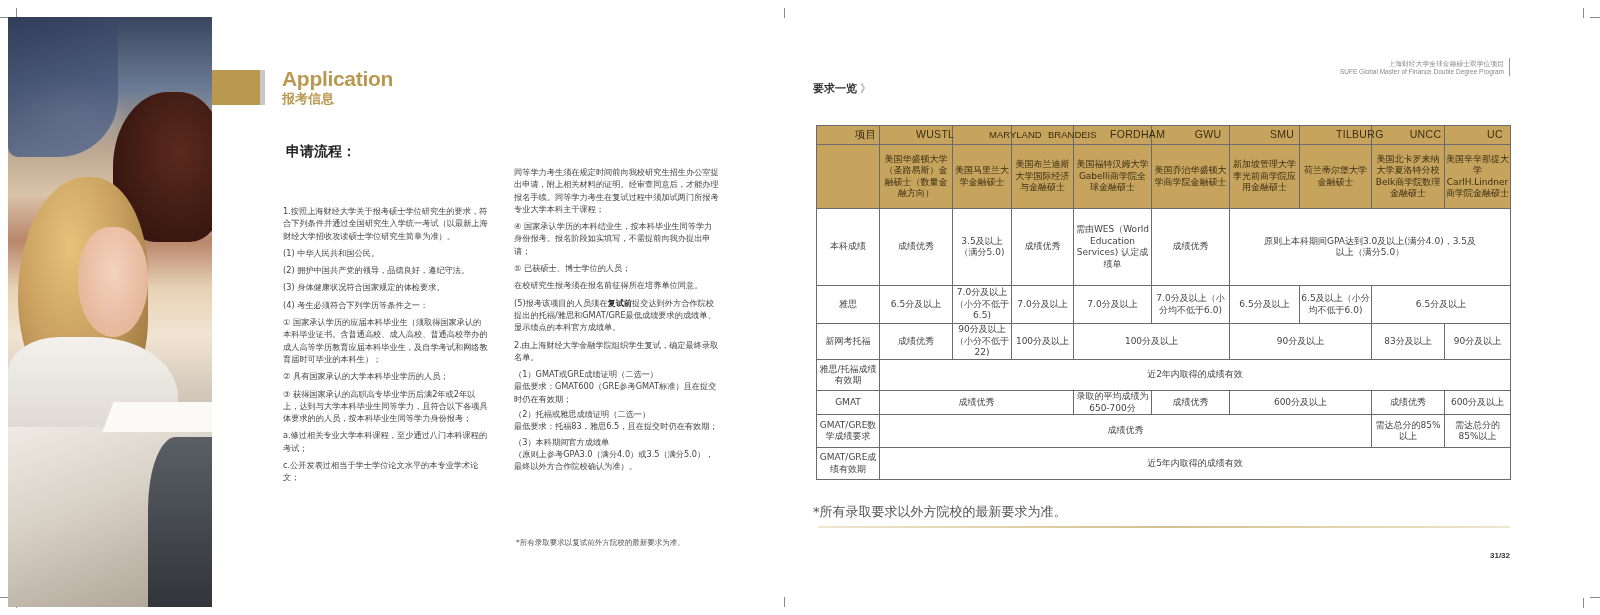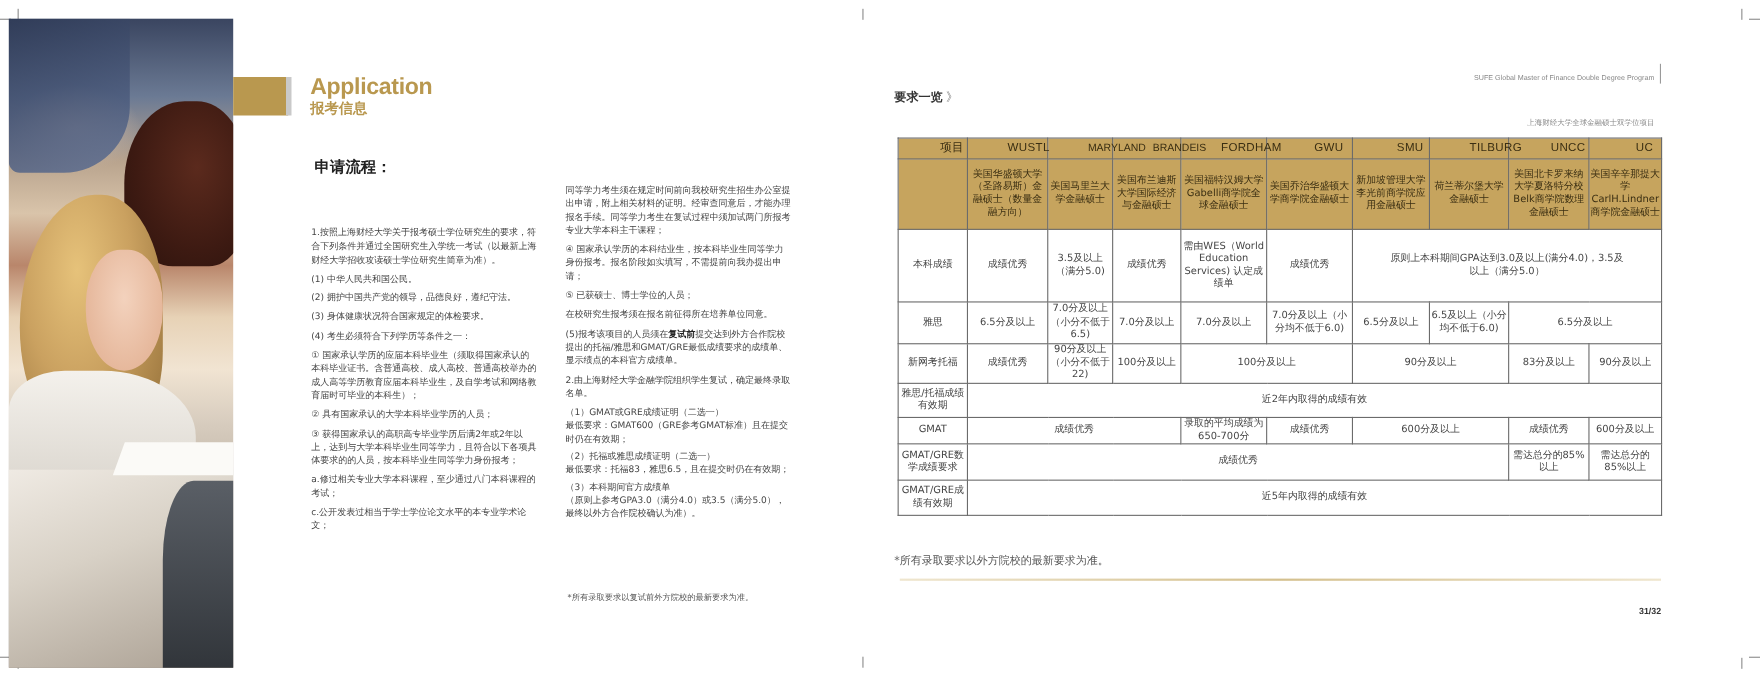--- a/index.html
+++ b/index.html
@@ -35,49 +35,49 @@
   .section-title { position: absolute; left: 286px; top: 143px; font-size: 14px; font-weight: bold; color: #222; }
 
   .col { position: absolute; font-size: 8.2px; line-height: 12.3px; color: #444; margin-top: 25px; }
   .col p { margin-bottom: 5px; }
   .col1 { left: 283px; top: 180px; width: 206px; }
   .col2 { left: 514px; top: 141px; width: 206px; }
   .col2 b { color: #222; }
   .note-left { position: absolute; left: 516px; top: 538px; font-size: 7.5px; color: #555; }
 
   
-  .header-zh { position: absolute; right: 96px; top: 59px; font-size: 6.8px; color: #888; text-align: right; margin-top: 48px; }
+  .header-zh { position: absolute; right: 96px; top: 59px; font-size: 6.8px; color: #888; text-align: right; }
   .header-en { position: absolute; right: 96px; top: 68px; font-family: "Liberation Sans", sans-serif; font-size: 6.5px; color: #888; text-align: right; }
   .header-rule { position: absolute; left: 1509px; top: 58px; width: 1px; height: 18px; background: #9a9a9a; }
 
   .req-title { position: absolute; left: 813px; top: 81px; font-size: 11px; font-weight: bold; color: #333; }
   .req-title .chev { color: #777; font-weight: normal; margin-left: 3px; }
 
   table.req {
     position: absolute; left: 816px; top: 125px; width: 694px;
     border-collapse: collapse; table-layout: fixed;
     font-size: 9px; color: #444; text-align: center;
   }
   table.req td, table.req th {
     border: 1px solid #6b6b6b; padding: 0 1px; line-height: 11.5px; font-weight: normal; vertical-align: middle;
   }
   table.req thead th, table.req thead td { background: #c6a45e; color: #3a2e12; }
   table.req thead tr.h1 th { height: 19px; font-family: "Liberation Sans", sans-serif; font-size: 10.5px; letter-spacing: 0.3px; padding-left: 36px; }
   table.req thead tr.h2 td { height: 64px; font-size: 9px; }
   table.req tbody td { background: #fff; }
-  table.req tr.r-gpa td { height: 66px; }
+  table.req tr.r-gpa td { height: 77px; }
   table.req tr.r-ielts td { height: 38px; }
   table.req tr.r-toefl td { height: 36px; }
   table.req tr.r-valid td { height: 31px; }
   table.req tr.r-gmat td { height: 24px; }
   table.req tr.r-gre td { height: 13px; }
   table.req tr.r-math td { height: 33px; }
   table.req tr.r-gvalid td { height: 32px; }
 
-  .note-right { position: absolute; left: 813px; top: 503px; font-size: 10px; color: #555; text-align: center; }
+  .note-right { position: absolute; left: 813px; top: 503px; font-size: 13px; color: #555; text-align: center; }
   .gold-rule { position: absolute; left: 818px; top: 526px; width: 692px; height: 2px; background: linear-gradient(90deg, #efe6cf, #d4c08e, #efe6cf); }
   .page-num { position: absolute; left: 1490px; top: 551px; font-family: "Liberation Sans", sans-serif; font-size: 8px; font-weight: bold; color: #333; }
 </style>
 </head>
 <body>
 
 <div class="crop" style="left:16px;top:8px;width:1px;height:10px;"></div>
 <div class="crop" style="left:0;top:17px;width:10px;height:1px;"></div>
 <div class="crop" style="left:16px;top:598px;width:1px;height:10px;"></div>
 <div class="crop" style="left:0;top:597px;width:10px;height:1px;"></div>

